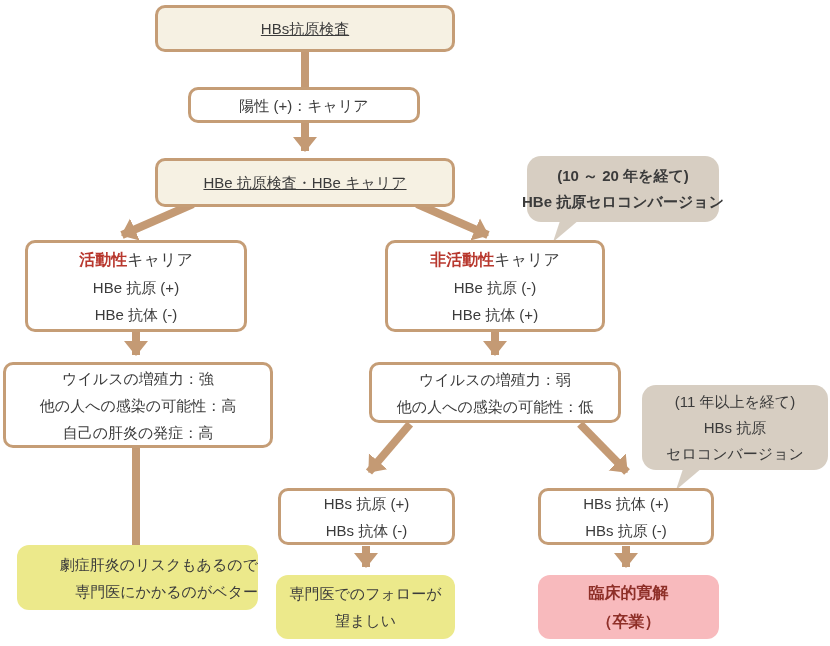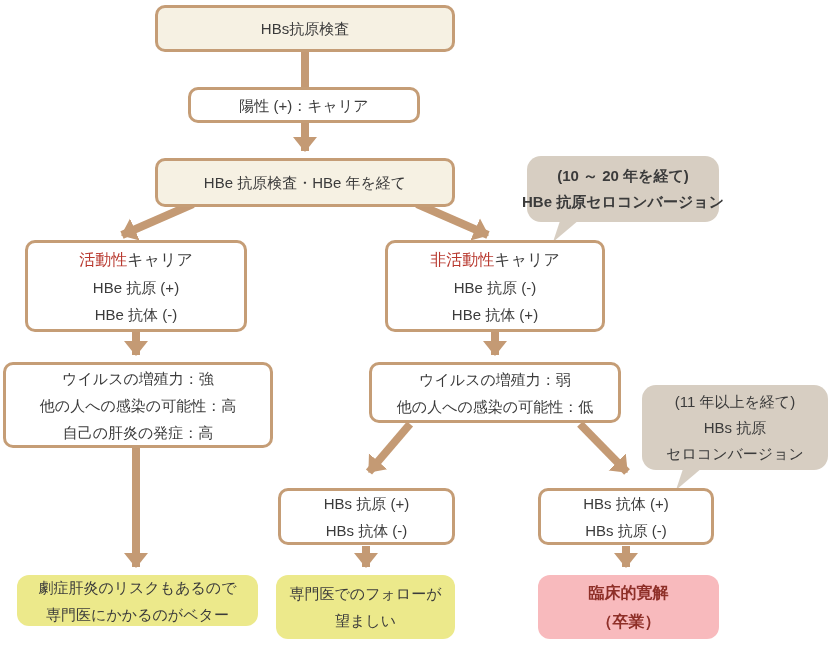--- a/index.html
+++ b/index.html
@@ -2,24 +2,24 @@
 <html><head>
 <meta charset="utf-8">
 <style>
   html,body{margin:0;padding:0;background:#ffffff;}
   body{font-family:"Liberation Sans","DejaVu Sans",sans-serif;}
   .canvas{position:relative;width:830px;height:646px;background:#ffffff;overflow:hidden;}
   .layer{position:absolute;left:0;top:0;width:830px;height:646px;}
   .box{position:absolute;box-sizing:border-box;display:flex;flex-direction:column;
        align-items:center;justify-content:center;text-align:center;color:#3b3b3b;z-index:2;}
   .bordered{background:#ffffff;border:3px solid #c59d76;border-radius:10px;}
-  .cream{background:#f6f1e3;}
+  .cream{background:#f6f1e3;text-decoration:underline;}
   .line{font-size:15px;line-height:27px;white-space:nowrap;}
   .title-line{font-size:16px;line-height:29px;white-space:nowrap;}
-  .hl{color:#b8382e;font-weight:normal;margin-top:40px;}
+  .hl{color:#b8382e;font-weight:bold;margin-top:40px;}
   .bubble{position:absolute;box-sizing:border-box;background:#d7cec2;border-radius:14px;
           display:flex;flex-direction:column;align-items:center;justify-content:center;
           text-align:center;color:#3b3b3b;z-index:1;}
   .bubble .line{font-size:15px;line-height:26px;}
   .tail{position:absolute;width:26px;height:22px;background:#d7cec2;
         clip-path:polygon(0 100%, 28% 0, 100% 0);}
   .terminal{border:none;border-radius:12px;}
   .yellow{background:#ece98b;}
   .pink{background:#f8babd;justify-content:center;}
   .remission .line{color:#8e2f28;font-weight:bold;font-size:16px;line-height:29px;}
@@ -66,21 +66,21 @@
 
   <div class="box bordered cream" style="left:155px;top:5px;width:300px;height:47px;">
     <div class="line">HBs抗原検査</div>
   </div>
 
   <div class="box bordered" style="left:188px;top:87px;width:232px;height:36px;">
     <div class="line">陽性 (+)：キャリア</div>
   </div>
 
   <div class="box bordered cream" style="left:155px;top:158px;width:300px;height:49px;">
-    <div class="line">HBe 抗原検査・HBe 年を経て</div>
+    <div class="line">HBe 抗原検査・HBe キャリア</div>
   </div>
 
   <div class="box bordered" style="left:25px;top:240px;width:222px;height:92px;">
     <div class="title-line">
       <span class="hl">活動性</span><span>キャリア</span>
     </div>
     <div class="line">HBe 抗原 (+)</div>
     <div class="line">HBe 抗体 (-)</div>
   </div>
 
@@ -106,21 +106,21 @@
   <div class="box bordered" style="left:278px;top:488px;width:177px;height:57px;">
     <div class="line">HBs 抗原 (+)</div>
     <div class="line">HBs 抗体 (-)</div>
   </div>
 
   <div class="box bordered" style="left:538px;top:488px;width:176px;height:57px;">
     <div class="line">HBs 抗体 (+)</div>
     <div class="line">HBs 抗原 (-)</div>
   </div>
 
-  <div class="box terminal yellow" style="left:17px;top:575px;width:241px;height:51px;">
+  <div class="box terminal yellow" style="left:17px;top:545px;width:241px;height:65px;align-items:flex-end;">
     <div class="line">劇症肝炎のリスクもあるので</div>
     <div class="line">専門医にかかるのがベター</div>
   </div>
 
   <div class="box terminal yellow" style="left:276px;top:575px;width:179px;height:64px;">
     <div class="line">専門医でのフォローが</div>
     <div class="line">望ましい</div>
   </div>
 
   <div class="box terminal pink remission" style="left:538px;top:575px;width:181px;height:64px;">

